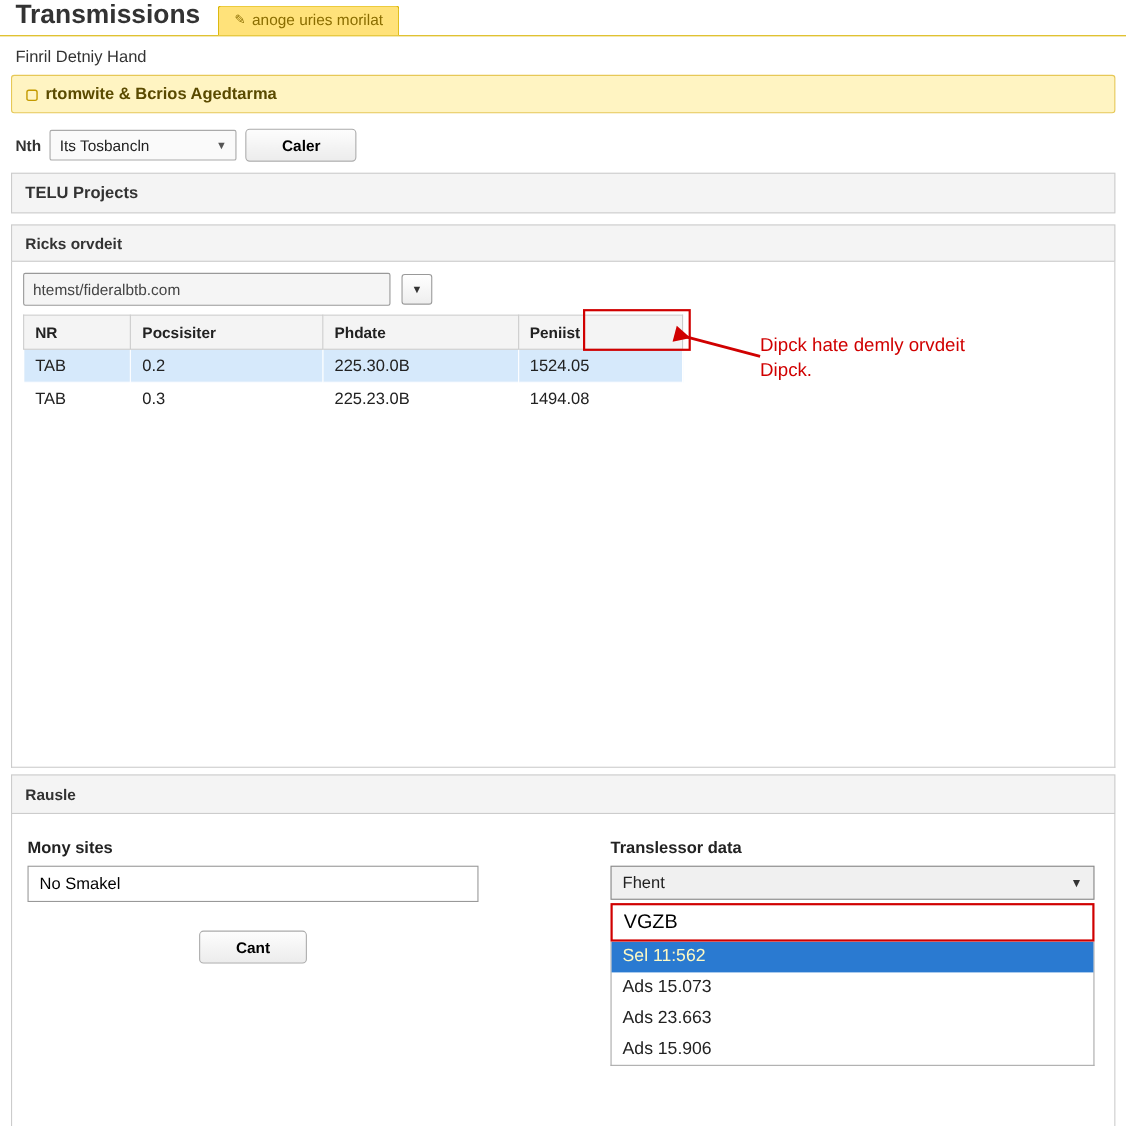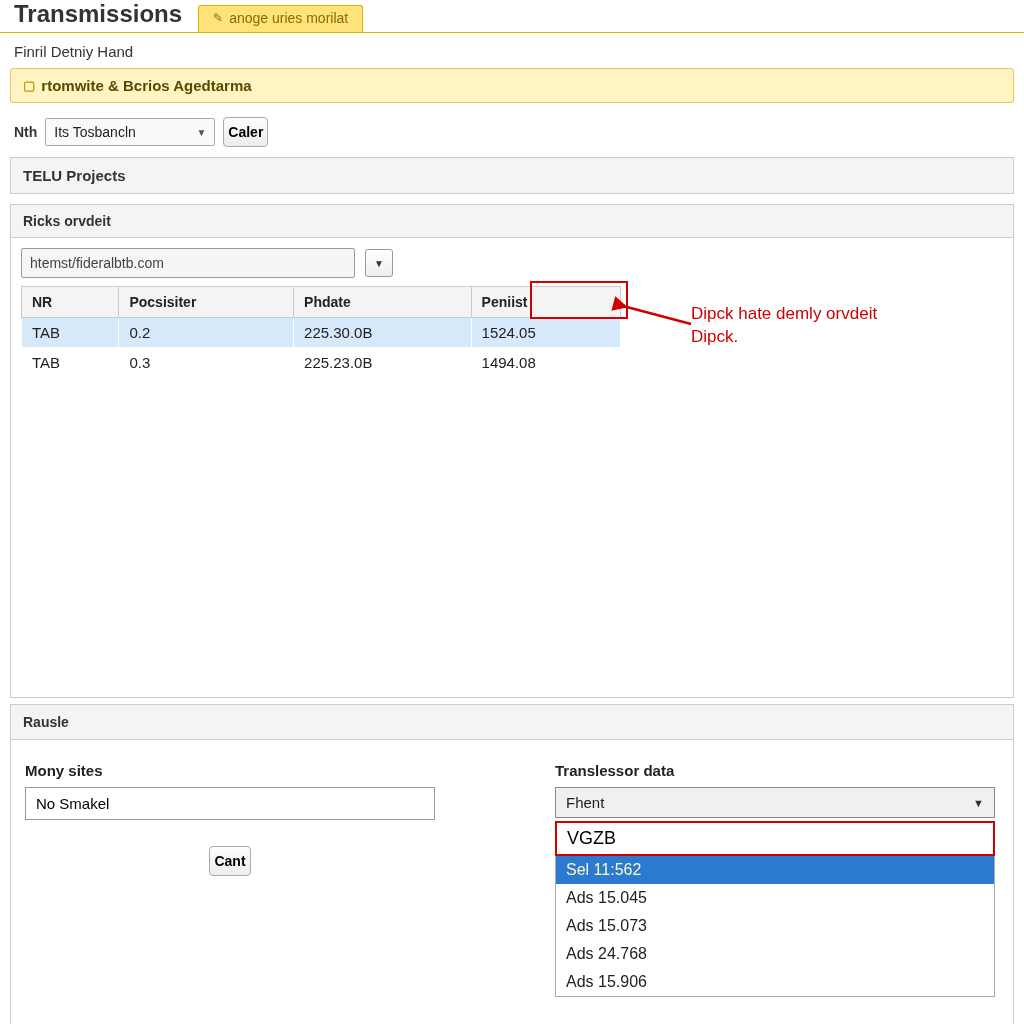--- a/index.html
+++ b/index.html
@@ -86,21 +86,21 @@
     cursor: pointer;
   }
   .select-box .caret {
     font-size: 10px;
     color: #555;
   }
   .btn {
     background: linear-gradient(#fdfdfd,#ececec);
     border: 1px solid #aaa;
     border-radius: 4px;
-    padding: 6px 4px;
+    padding: 6px 32px;
     font-size: 14px;
     font-weight: 600;
     cursor: pointer;
   }
   .panel-head {
     margin: 0 10px;
     background: #f4f4f4;
     border: 1px solid #ccc;
     padding: 9px 12px;
     font-size: 15px;
@@ -369,20 +369,19 @@
     <div class="field-label">Translessor data</div>
     <div class="dd-field">
       <span>Fhent</span>
       <span class="caret">▼</span>
     </div>
     <div class="dd-search-wrap">
       <input class="dd-search-box" value="VGZB" style="">
     </div>
     <div class="dd-list">
       <div class="dd-item sel">Sel 11:562</div>
-      <div class="dd-item">Ads 15.045</div>
       <div class="dd-item">Ads 15.073</div>
-      <div class="dd-item">Ads 24.768</div>
+      <div class="dd-item">Ads 23.663</div>
       <div class="dd-item">Ads 15.906</div>
     </div>
   </div>
 
 </div>
 
 </body></html>

